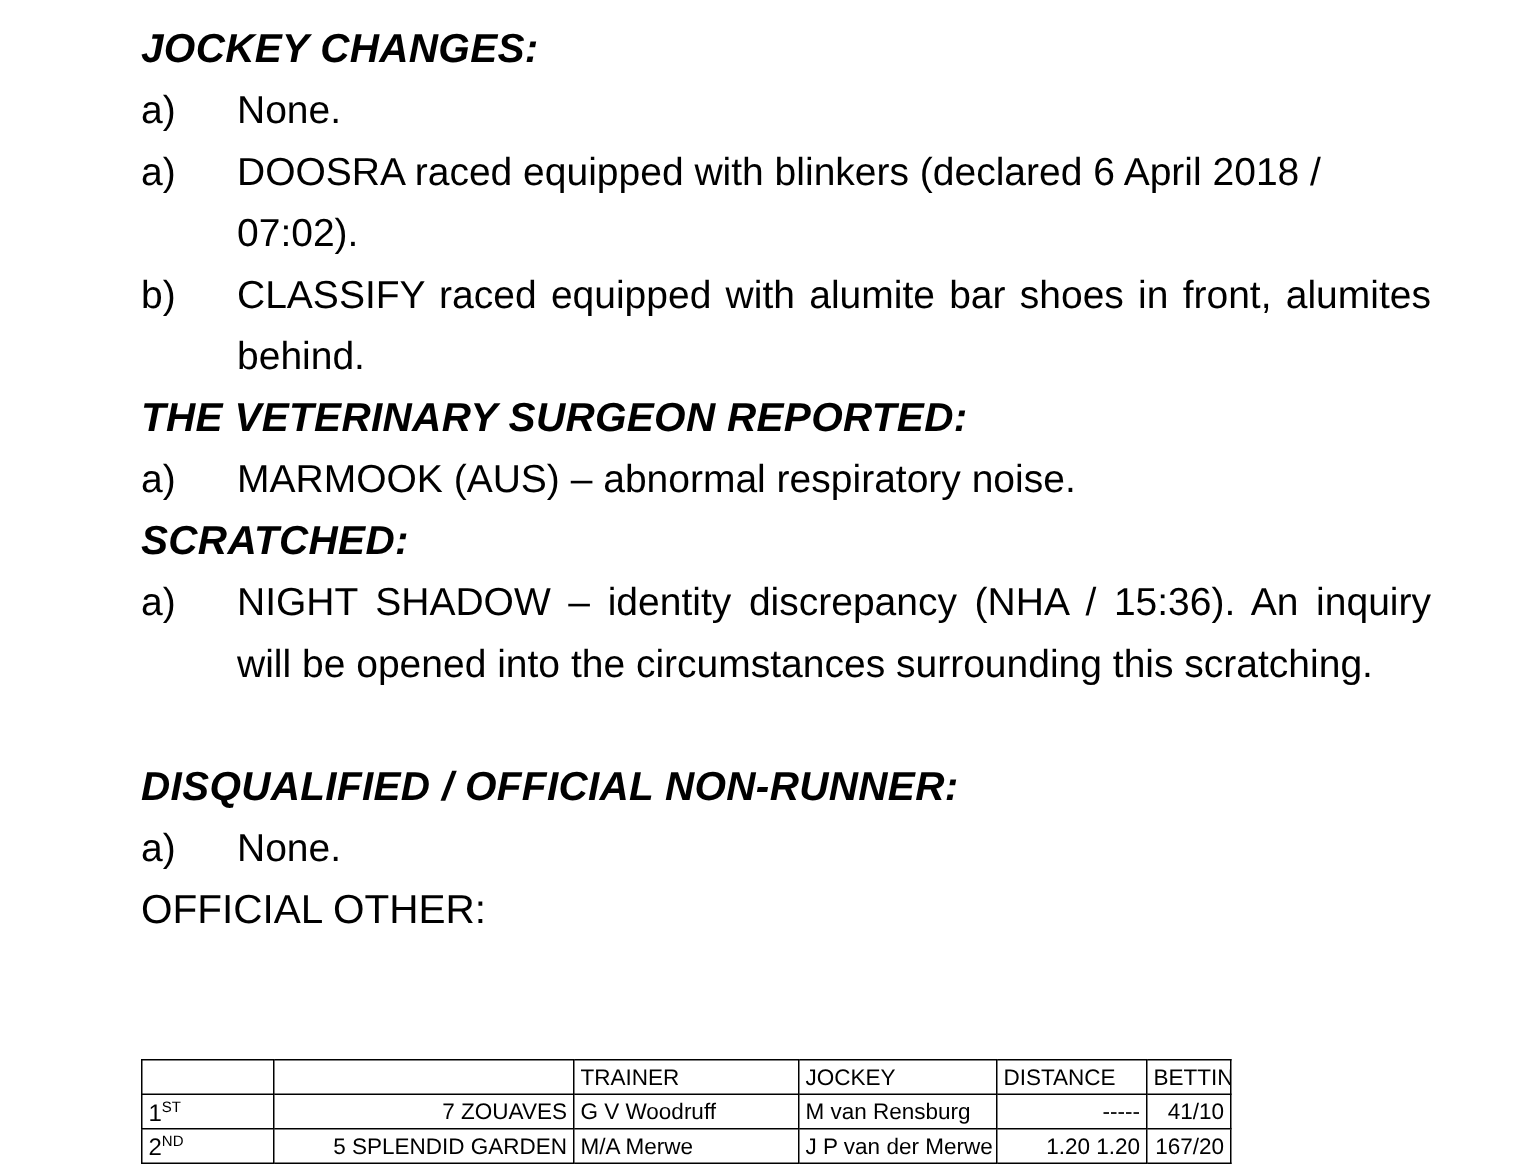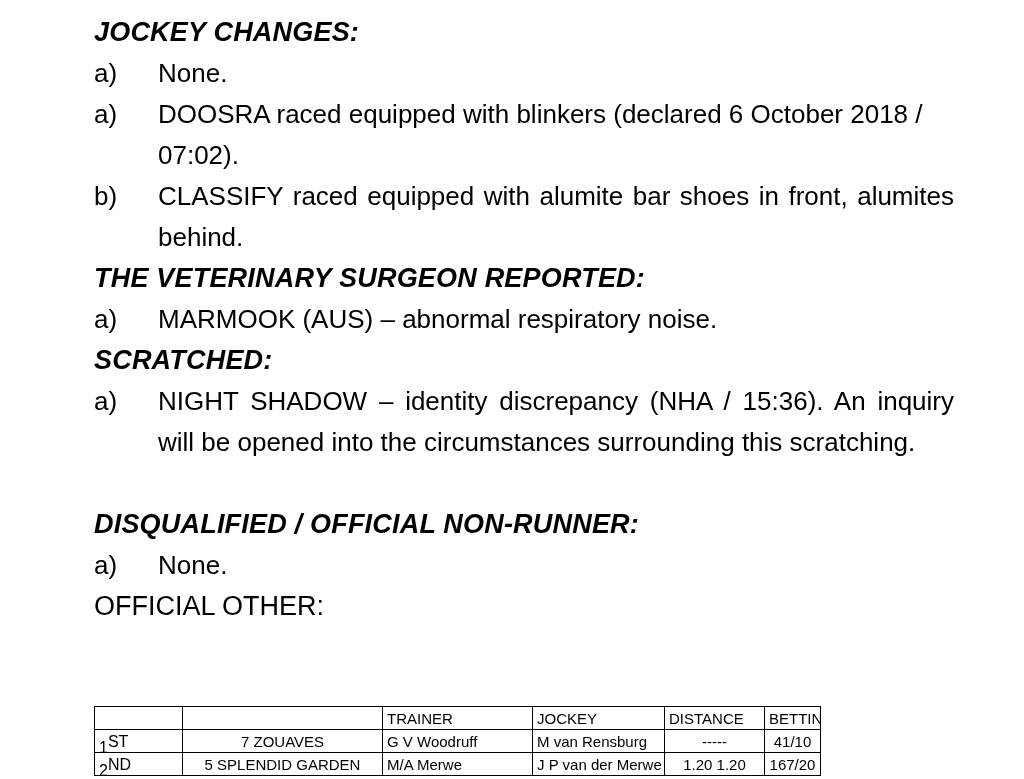--- a/index.html
+++ b/index.html
@@ -95,42 +95,42 @@
     overflow: hidden;
   }
   .col-pos { width: 88px; }
   .col-horse { width: 200px; }
   .col-trainer { width: 150px; }
   .col-jockey { width: 132px; }
   .col-dist { width: 100px; }
   .col-bet { width: 56px; }
   .pos { font-size: 16px; }
   .pos sup {
-    font-size: 16px;
+    font-size: 10px;
     vertical-align: super;
   }
-  .center { text-align: center; }
+  .center { text-align: right; }
   .hdr .inner { padding-top: 4px; }
 </style>
 </head>
 <body>
 
 <div class="page">
 
   <div class="content">
 
     <div class="heading">JOCKEY CHANGES:</div>
     <div class="item">
       <span class="marker">a)</span>
       <span class="body nowrap-body">None.</span>
     </div>
 
     <div class="item">
       <span class="marker">a)</span>
-      <span class="body">DOOSRA raced equipped with blinkers (declared 6 October 2018 / 07:02).</span>
+      <span class="body">DOOSRA raced equipped with blinkers (declared 6 April 2018 / 07:02).</span>
     </div>
     <div class="item">
       <span class="marker">b)</span>
       <span class="body justify">CLASSIFY raced equipped with alumite bar shoes in front, alumites behind.</span>
     </div>
 
     <div class="heading">THE VETERINARY SURGEON REPORTED:</div>
     <div class="item">
       <span class="marker">a)</span>
       <span class="body nowrap-body">MARMOOK (AUS) – abnormal respiratory noise.</span>

